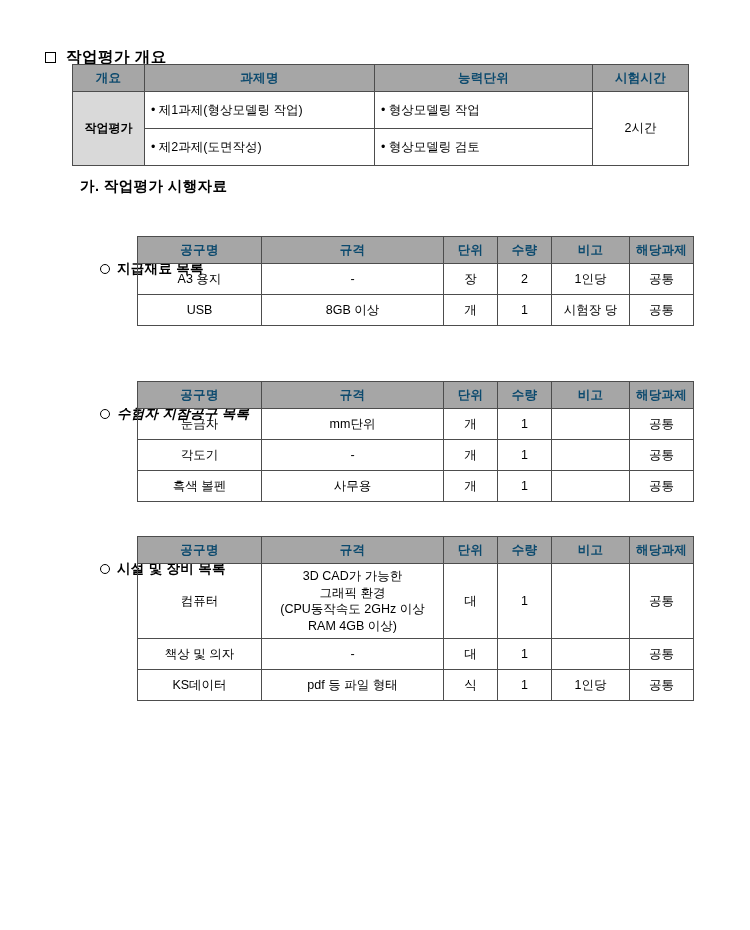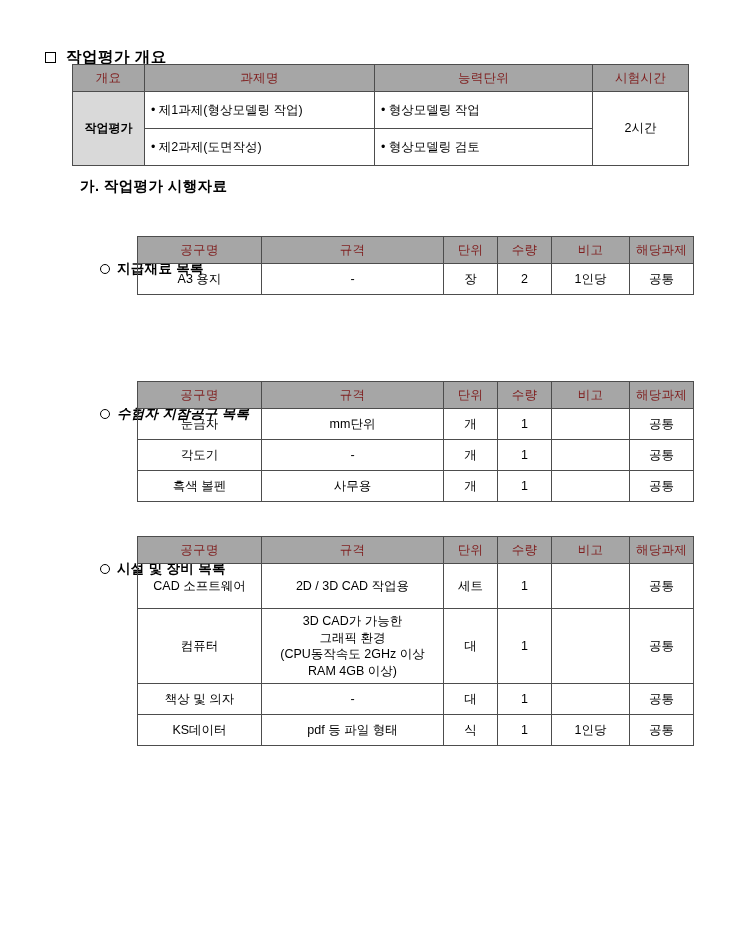--- a/index.html
+++ b/index.html
@@ -54,22 +54,22 @@
     border: 1px solid #4d4d4d;
     font-size: 12.5px;
     text-align: center;
     vertical-align: middle;
     padding: 4px 3px;
     font-weight: normal;
     line-height: 1.35;
   }
   thead th {
     background: #a6a6a6;
-    color: #7f1d1d;
-    font-weight: normal;
+    color: #0c4a6e;
+    font-weight: bold;
     font-size: 12.5px;
     height: 20px;
     padding: 3px 2px;
     letter-spacing: 0.3px;
   }
 
   
   #overview-table {
     position: absolute;
     left: 72px;
@@ -210,20 +210,28 @@
     </thead>
     <tbody>
       <tr>
         <td>A3 용지</td>
         <td>-</td>
         <td>장</td>
         <td>2</td>
         <td>1인당</td>
         <td>공통</td>
       </tr>
+      <tr>
+        <td>USB</td>
+        <td>8GB 이상</td>
+        <td>개</td>
+        <td>1</td>
+        <td>시험장 당</td>
+        <td>공통</td>
+      </tr>
     </tbody>
   </table>
 
   <div class="circ-head" id="head-tools">
     <span class="circ"></span>
     <span>수험자 지참공구 목록</span>
   </div>
   <table class="data-table" id="tools-table">
     <colgroup>
       <col style="width:124px">
@@ -288,28 +296,20 @@
       <tr>
         <th>공구명</th>
         <th>규격</th>
         <th>단위</th>
         <th>수량</th>
         <th>비고</th>
         <th>해당과제</th>
       </tr>
     </thead>
     <tbody>
-      <tr class="mid">
-        <td>CAD 소프트웨어</td>
-        <td>2D / 3D CAD 작업용</td>
-        <td>세트</td>
-        <td>1</td>
-        <td></td>
-        <td>공통</td>
-      </tr>
       <tr class="tall">
         <td>컴퓨터</td>
         <td class="multi">3D CAD가 가능한<br>그래픽 환경<br>(CPU동작속도 2GHz 이상<br>RAM 4GB 이상)</td>
         <td>대</td>
         <td>1</td>
         <td></td>
         <td>공통</td>
       </tr>
       <tr>
         <td>책상 및 의자</td>

